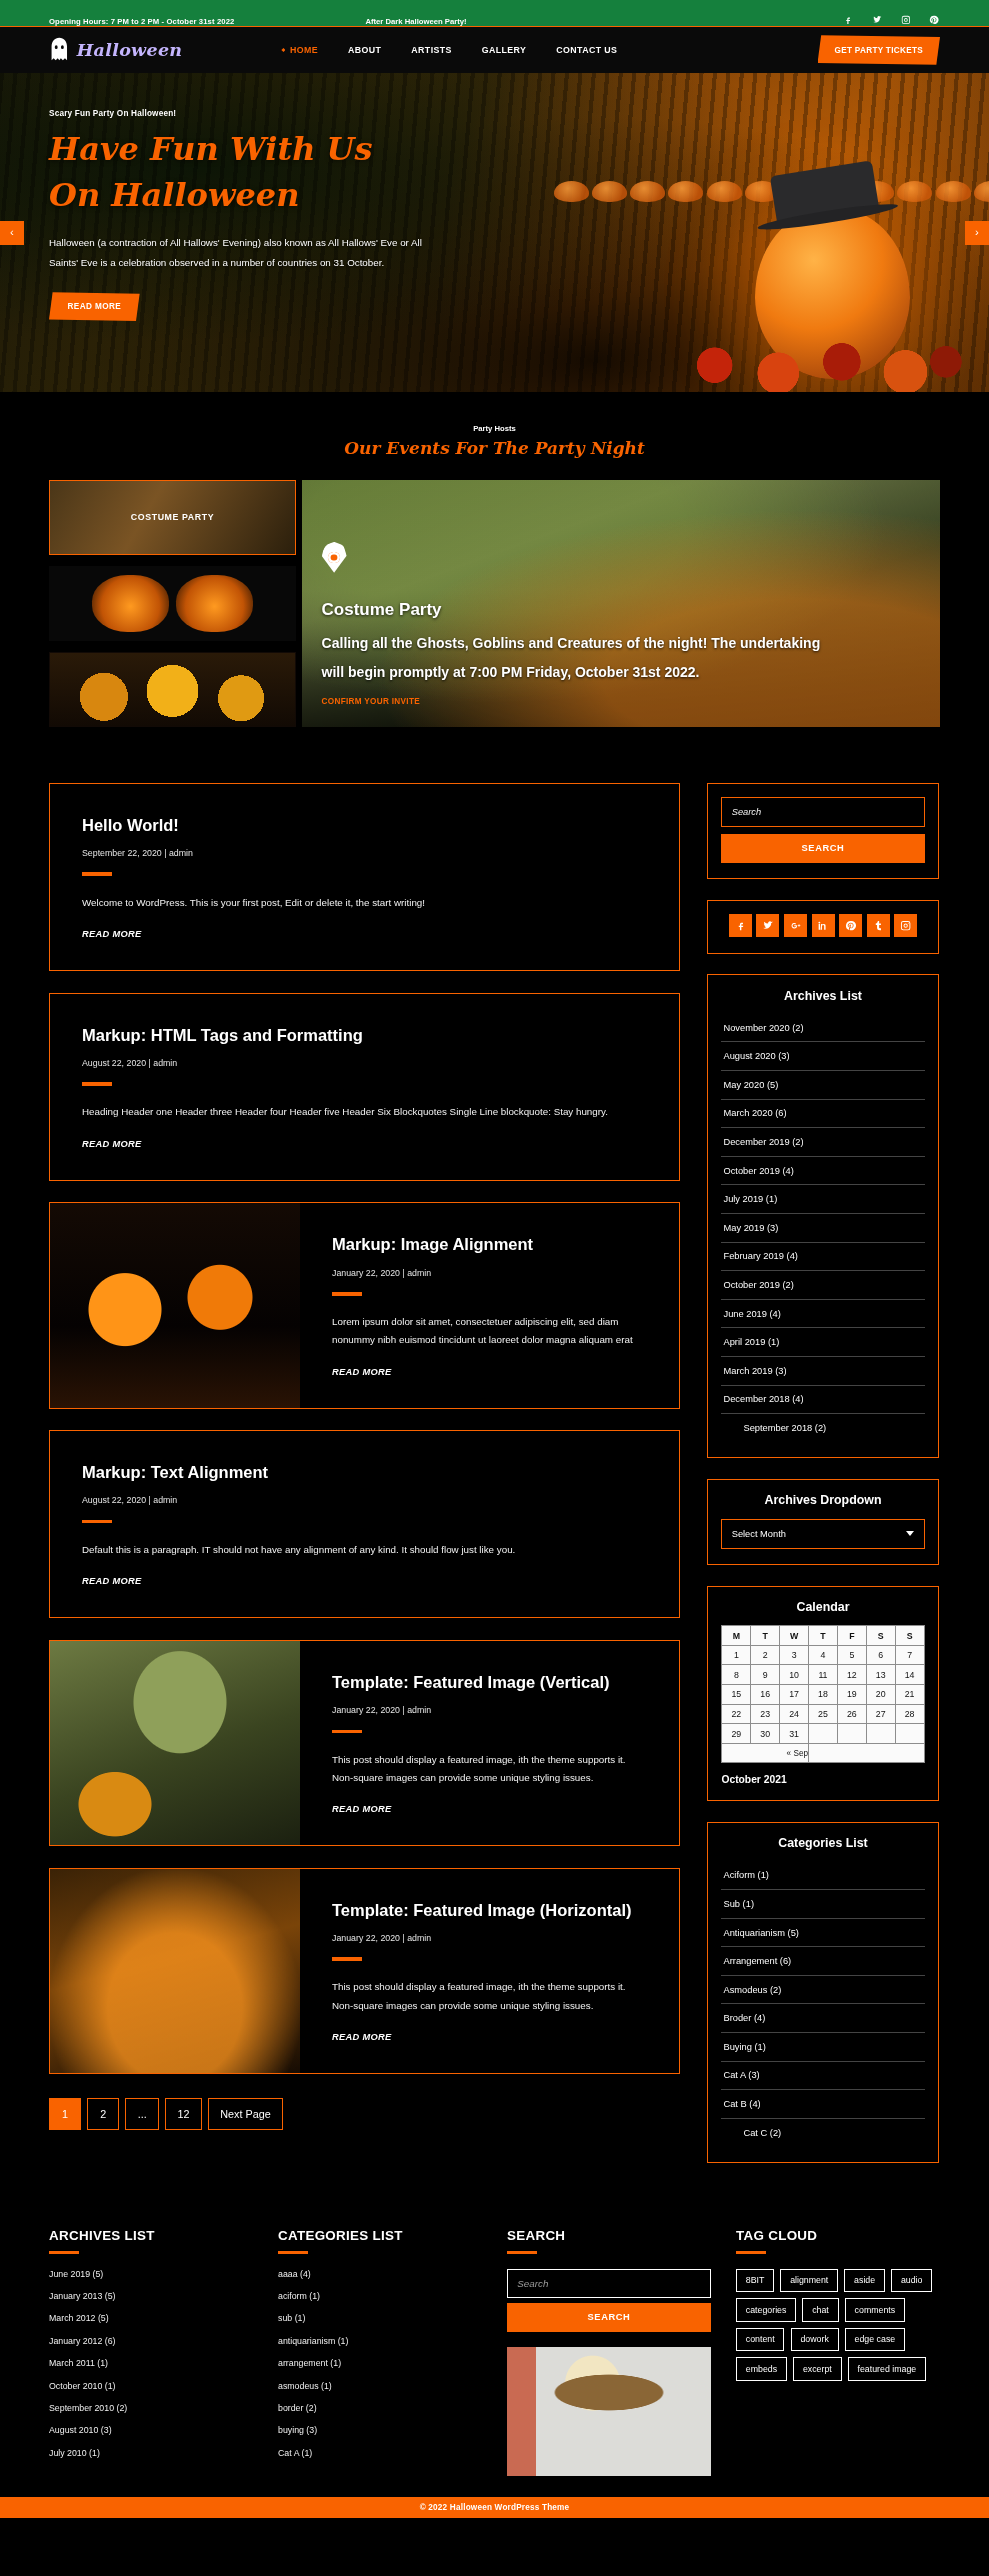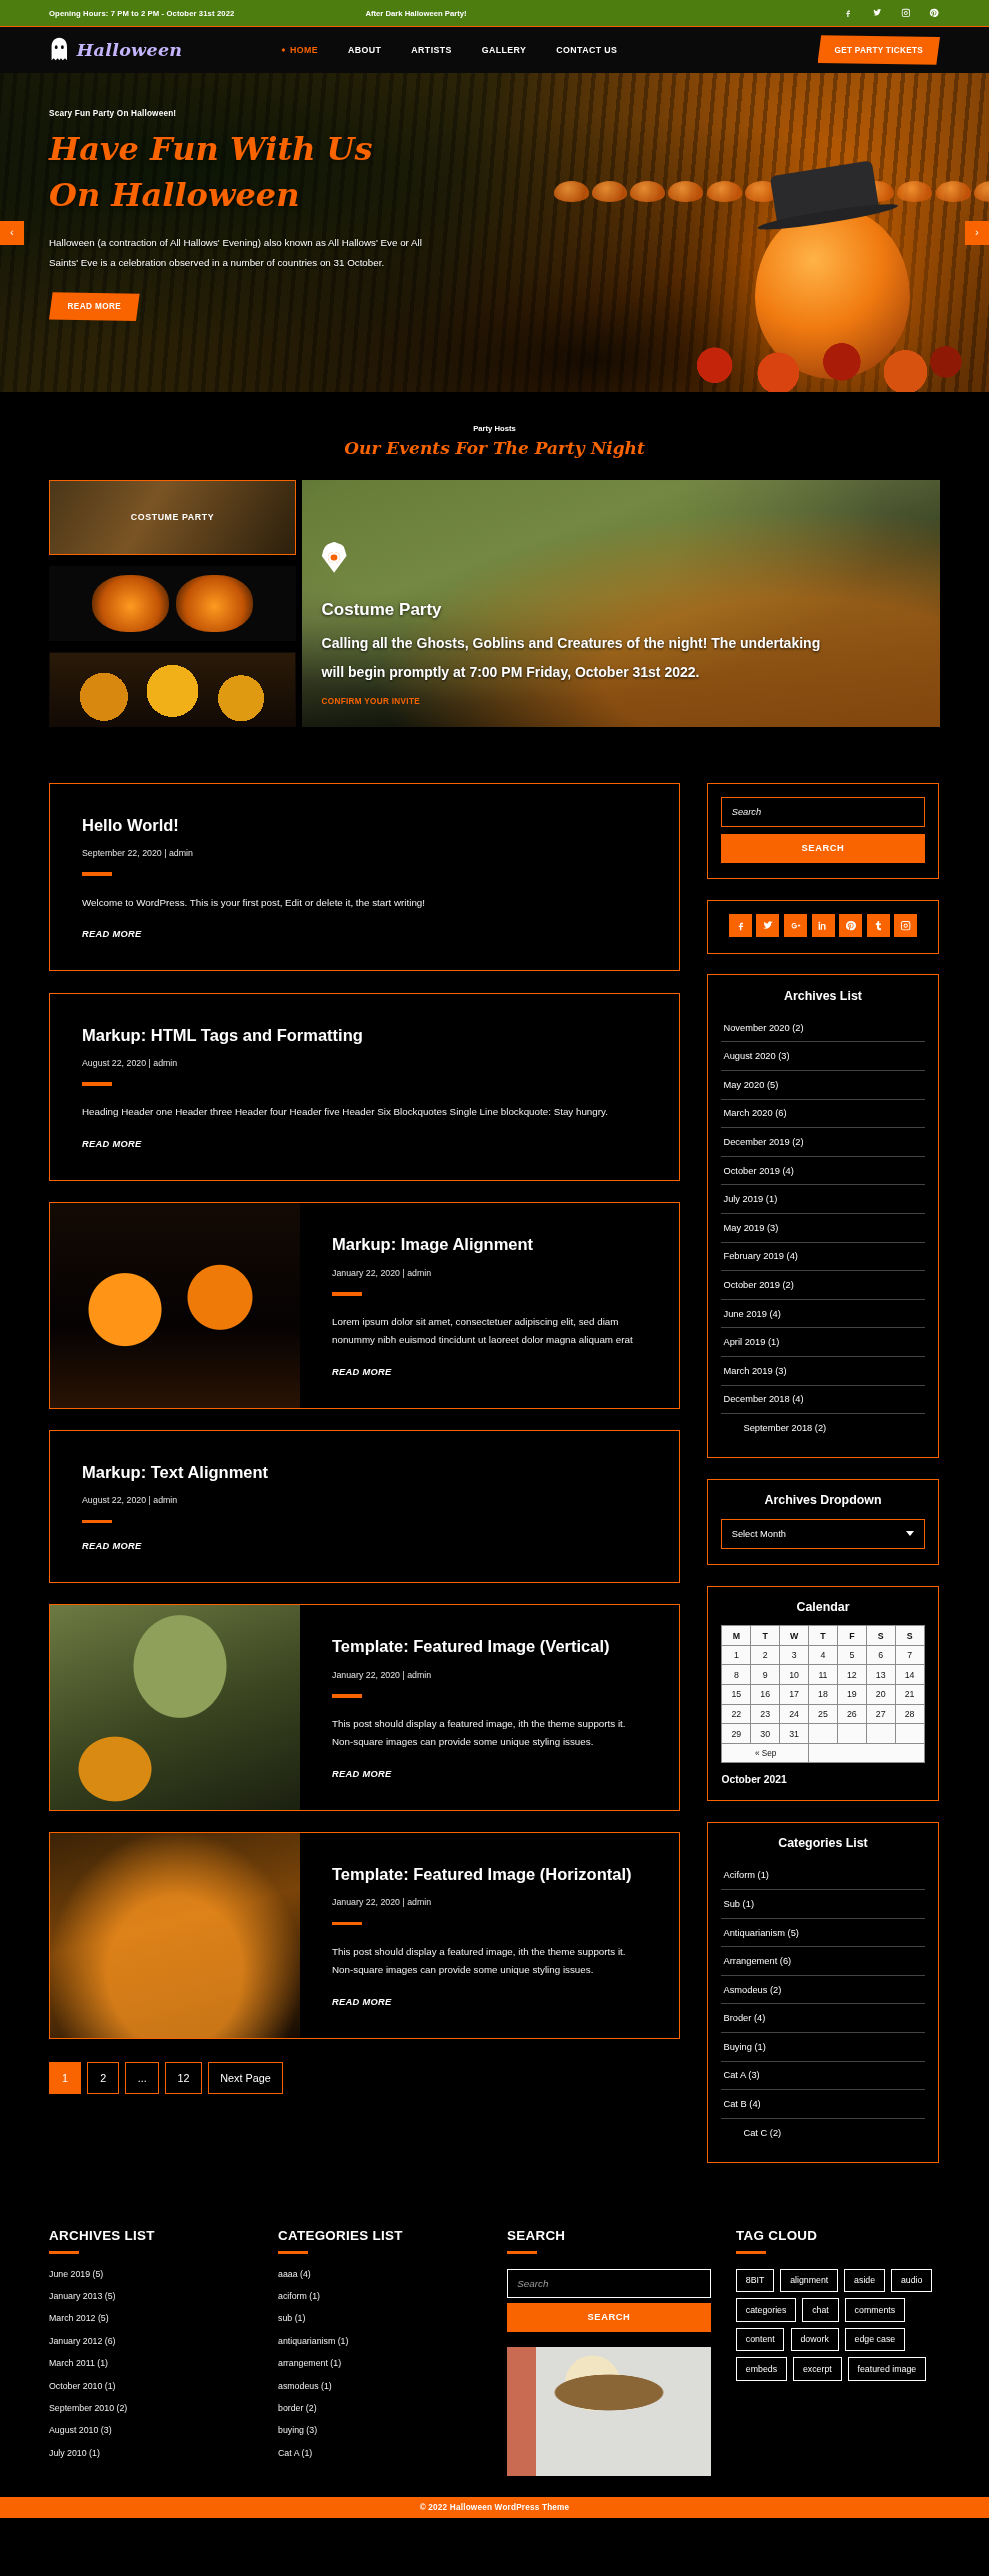--- a/index.html
+++ b/index.html
@@ -7,21 +7,21 @@
   html,body { background:#000; }
   body {
     width:989px; min-height:2758px;
     font-family:"Liberation Sans", sans-serif;
     color:#fff; overflow-x:hidden;
   }
   .wrap { width:989px; position:relative; }
 
   
   .topbar {
-    background:#4d7c0f; height:26px; display:flex; align-items:center;
+    background:#15803d; height:26px; display:flex; align-items:flex-end;
     padding:0 49px; position:relative;
   }
   .topbar .tb-hours { font-size:7.7px; font-weight:700; letter-spacing:0.1px; color:#fff; }
   .topbar .tb-tag { font-size:7.7px; font-weight:700; color:#fff; margin-left:131px; }
   .topbar .tb-social { margin-left:auto; display:flex; gap:17.5px; align-items:center; }
   .topbar .tb-social span {
     width:11.3px; height:11.3px; display:flex; align-items:center; justify-content:center;
     color:#fff; cursor:pointer;
   }
   .topbar .tb-social svg { width:9.8px; height:9.8px; fill:#fff; }
@@ -270,21 +270,21 @@
   .selectbox .caret {
     width:0;height:0;border-left:4.6px solid transparent;border-right:4.6px solid transparent;
     border-top:5.7px solid #fff;
   }
   .cal { width:100%; border-collapse:collapse; background:#fafafa; color:#111; }
   .cal th, .cal td {
     border:0.5px solid #8d8d8d; text-align:center; height:19.6px; font-size:8.8px; font-weight:400;
   }
   .cal th { font-weight:700; }
   .cal td.empty { background:#fafafa; }
-  .cal tfoot td { text-align:center; padding-left:1px; font-size:8.2px; }
+  .cal tfoot td { text-align:right; padding-left:1px; font-size:8.2px; }
   .cal-caption { margin-top:10.3px; font-size:10.3px; font-weight:700; color:#fff; }
 
   
   .footer { background:#000; padding:34px 49px 20.6px; display:flex; gap:25px; }
   .fcol { flex:1; }
   .fcol h5 {
     font-size:13.4px; font-weight:700; letter-spacing:0.3px; color:#fff; text-transform:uppercase;
   }
   .fcol .frule { width:30px; height:3.1px; background:#f96300; margin-top:8.2px; }
   .fcol ul { list-style:none; margin-top:14.4px; }
@@ -479,20 +479,21 @@
           <p class="excerpt">Lorem ipsum dolor sit amet, consectetuer adipiscing elit, sed diam nonummy nibh euismod tincidunt ut laoreet dolor magna aliquam erat</p>
           <span class="more">READ MORE</span>
         </div>
       </article>
 
       <article class="post">
         <div class="pad">
           <h2>Markup: Text Alignment</h2>
           <div class="meta">August 22, 2020 | admin</div>
           <div class="rule"></div>
+          <p class="excerpt">Default this is a paragraph. IT should not have any alignment of any kind. It should flow just like you.</p>
           <span class="more">READ MORE</span>
         </div>
       </article>
 
       <article class="post split">
         <div class="thumb scarecrow"></div>
         <div class="pad">
           <h2>Template: Featured Image (Vertical)</h2>
           <div class="meta">January 22, 2020 | admin</div>
           <div class="rule"></div>

